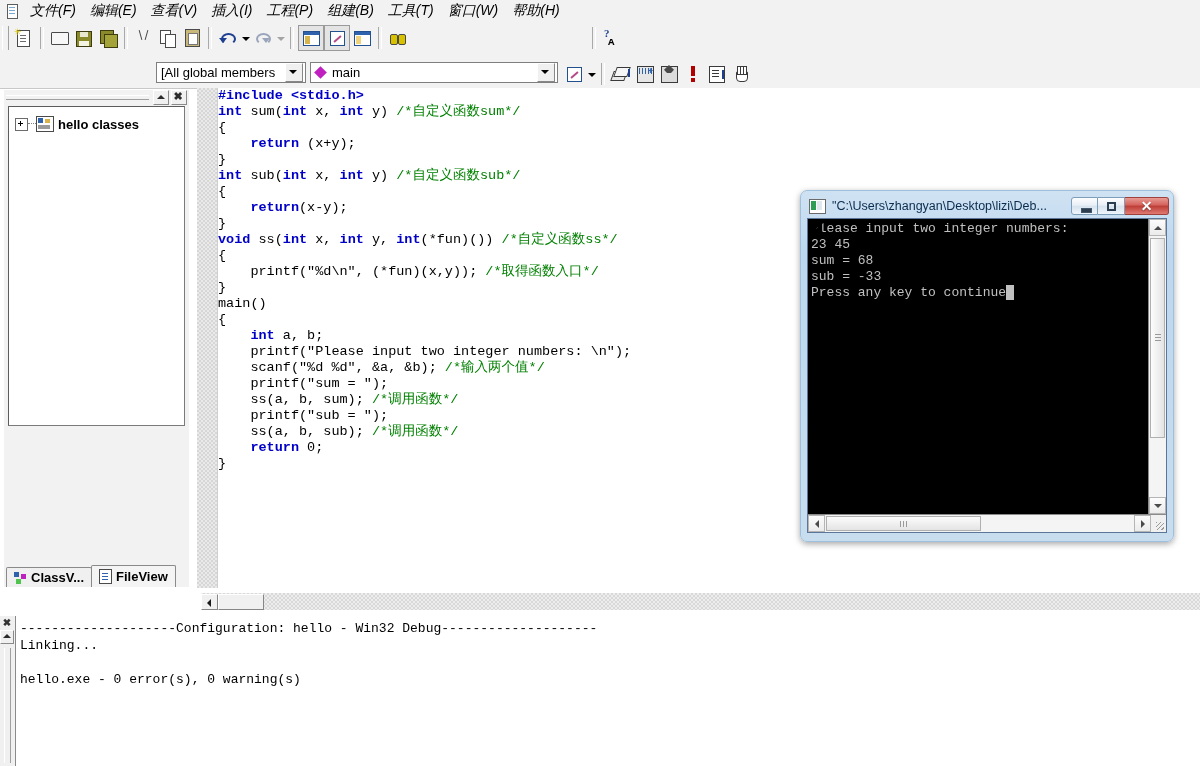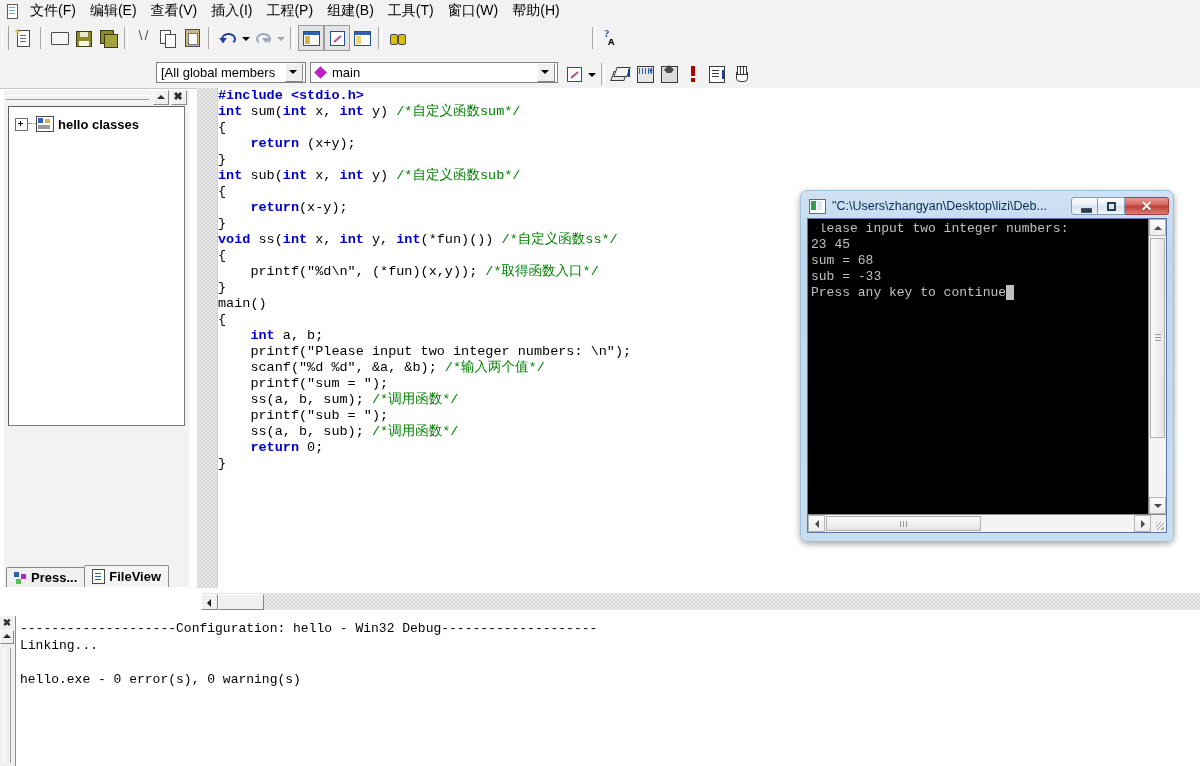--- a/index.html
+++ b/index.html
@@ -12,20 +12,21 @@
     color: #000;
   }
   #app { position: relative; width: 1200px; height: 766px; background: #fff; }
 
   
   .menubar {
     position: absolute; left: 0; top: 0; width: 1200px; height: 22px;
     background: #f2f2f2;
     display: flex; align-items: center;
     border-bottom: 1px solid #e3e3e3;
+    font-style: italic;
   }
   .menu-app-icon {
     width: 18px; height: 18px; margin-left: 3px; margin-right: 2px;
     position: relative;
   }
   .doc-glyph {
     position: absolute; left: 4px; top: 2px; width: 9px; height: 13px;
     background: #fdfdfd; border: 1px solid #5c5c5c;
   }
   .doc-glyph:after {
@@ -589,21 +590,21 @@
       </div>
     </div>
 
     <div class="ws-tabs">
       <div class="ws-tab">
         <div class="tab-ic-cv">
             <div class="a"></div>
             <div class="b"></div>
             <div class="c"></div>
           </div>
-        <span>Press...</span>
+        <span>ClassV...</span>
       </div>
       <div class="ws-tab active">
         <div class="tab-ic-fv">
             <div class="l" style="top:3px"></div>
             <div class="l" style="top:6px"></div>
             <div class="l" style="top:9px"></div>
           </div>
         <span>FileView</span>
       </div>
     </div>

